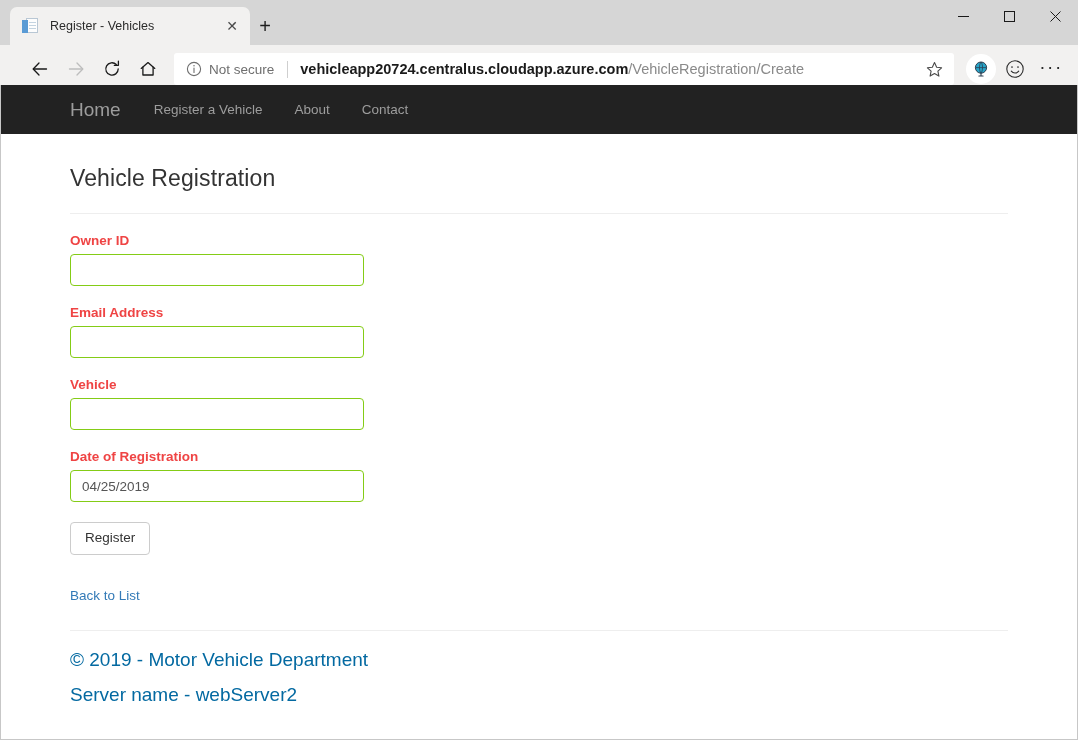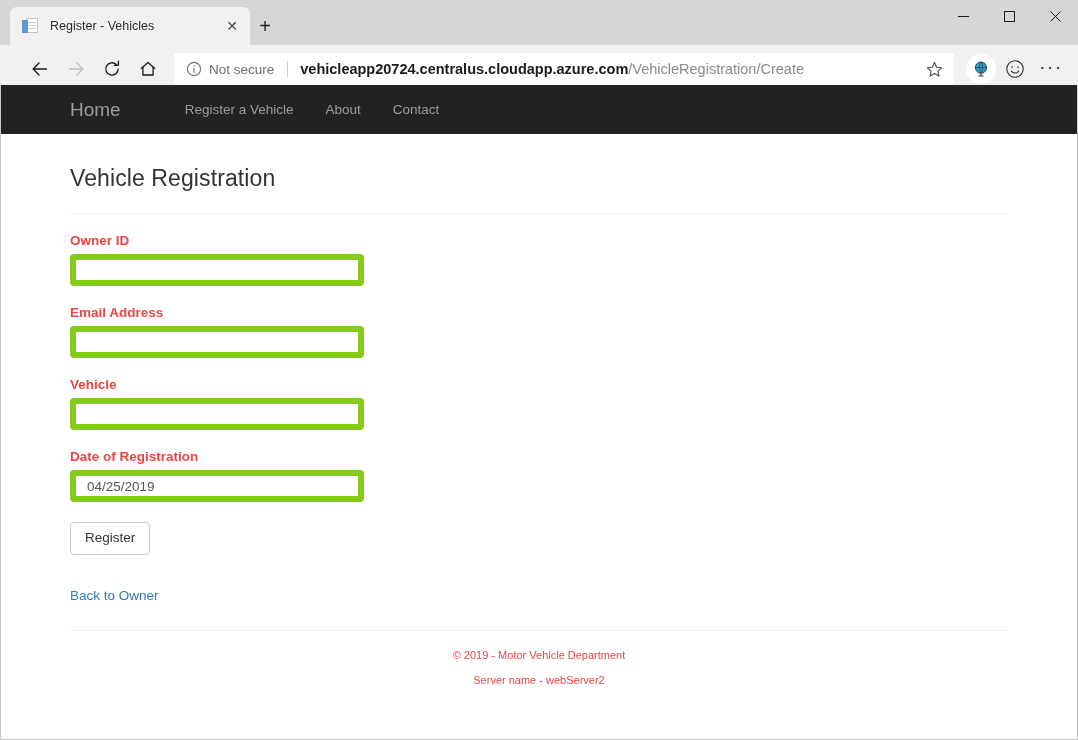--- a/index.html
+++ b/index.html
@@ -235,21 +235,21 @@
     height: 49px;
     background: #222222;
     display: flex;
     align-items: center;
     padding-left: 69px;
     box-sizing: border-box;
   }
   .brand {
     font-size: 19px;
     color: #9d9d9d;
-    margin-right: 64px;
+    margin-right: 33px;
     white-space: nowrap;
   }
   .nav-link {
     font-size: 13.5px;
     color: #9d9d9d;
     margin-right: 32px;
     white-space: nowrap;
   }
 
   
@@ -275,21 +275,21 @@
     display: block;
     font-size: 13.5px;
     font-weight: bold;
     color: #ef4444;
     margin-bottom: 6px;
   }
   .form-control {
     display: block;
     width: 294px;
     height: 32px;
-    border: 6px solid #84cc16;
+    border: 1px solid #84cc16;
     border-radius: 4px;
     background: #ffffff;
     font-family: "Liberation Sans", sans-serif;
     font-size: 13.5px;
     color: #555555;
     padding: 0 11px;
     box-sizing: border-box;
     outline: none;
   }
   .form-control::placeholder { color: #555555; opacity: 1; }
@@ -313,24 +313,23 @@
     color: #337ab7;
     text-decoration: none;
   }
 
   hr.footer-rule {
     border: none;
     border-top: 1px solid #eeeeee;
     margin: 26px 0 0 0;
   }
   .footer-line {
-    font-size: 11px;
-    color: #ef4444;
+    font-size: 19px;
+    color: #0369a1;
     margin-top: 18px;
-    text-align: center;
   }
   .footer-line.second { margin-top: 13px; }
 </style>
 </head>
 <body>
 
 <div class="browser-window">
 
   <div class="tab-strip">
 
@@ -468,21 +467,21 @@
 
         <div class="form-group">
           <label class="form-label">Date of Registration</label>
           <input class="form-control" type="text" value="04/25/2019" style="">
         </div>
 
         <button class="btn-register" type="submit">Register</button>
       </form>
 
       <div class="back-link-wrap">
-        <a class="back-link" href="#">Back to Owner</a>
+        <a class="back-link" href="#">Back to List</a>
       </div>
 
       <hr class="footer-rule">
 
       <div class="footer-line">© 2019 - Motor Vehicle Department</div>
       <div class="footer-line second">Server name - webServer2</div>
 
     </div>
   </div>
 </div>

